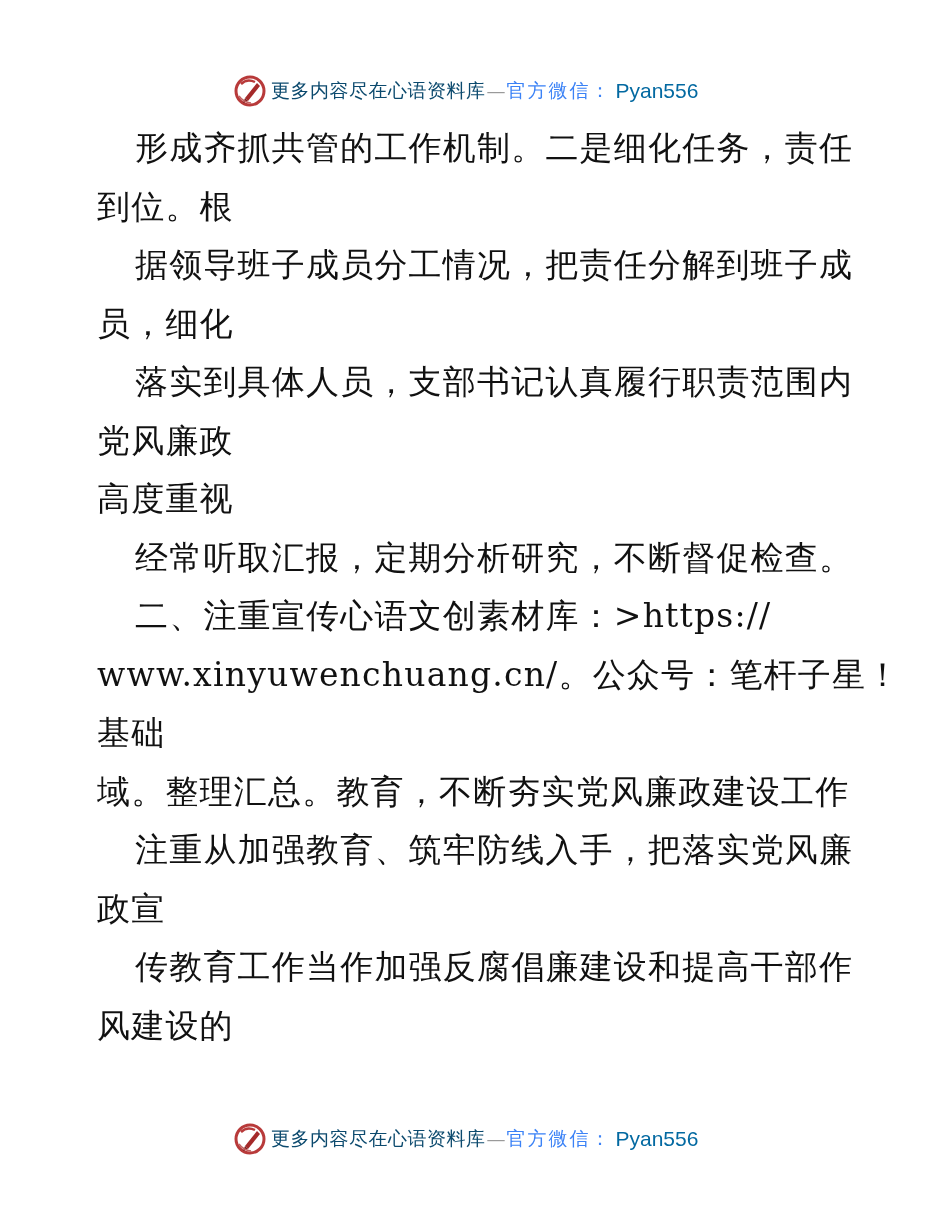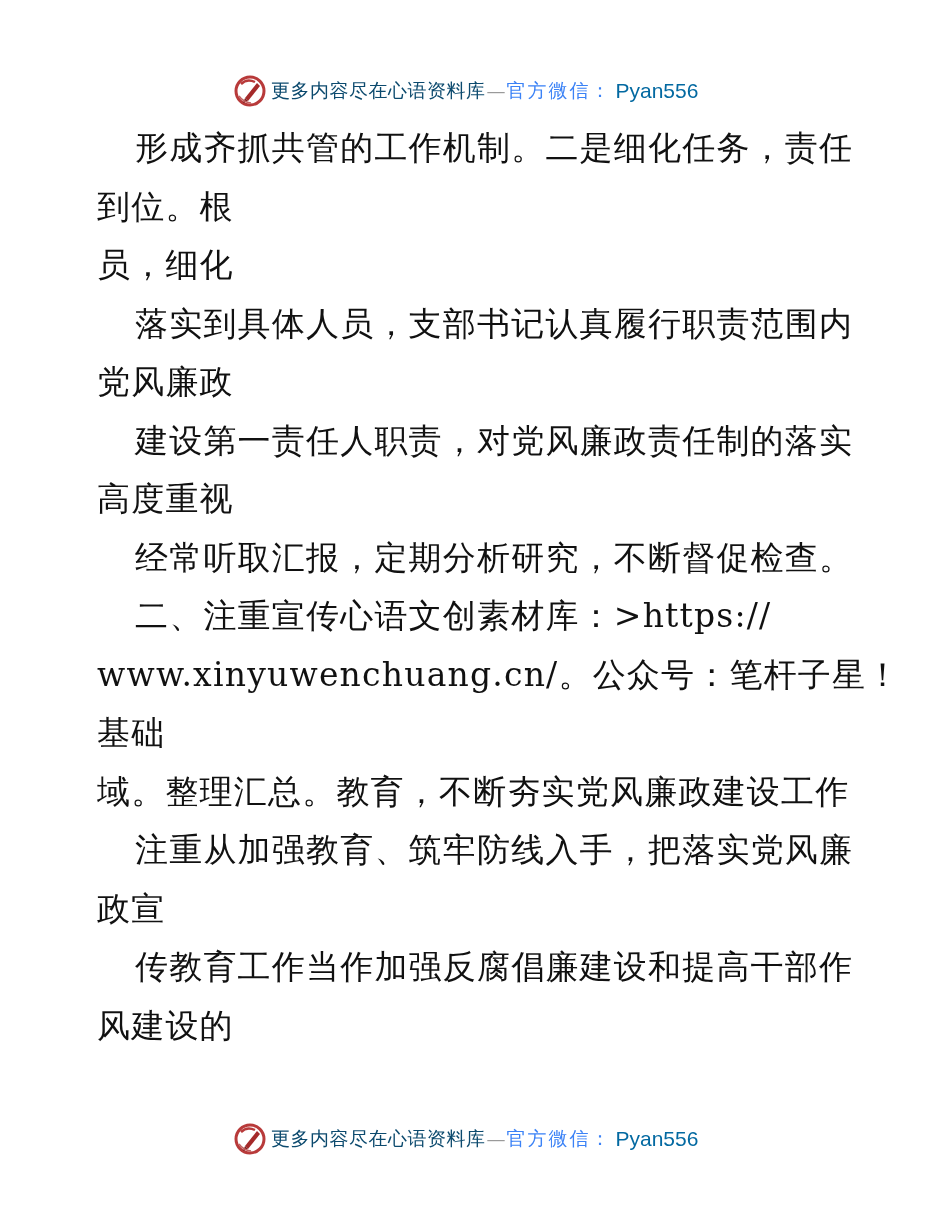--- a/index.html
+++ b/index.html
@@ -85,24 +85,24 @@
   </span>
   <span class="brand">更多内容尽在心语资料库</span>
   <span class="dash">—</span>
   <span class="wx-label">官方微信：</span>
   <span class="wx-id">Pyan556</span>
 </div>
 
 <div class="content">
   <div class="line indent">形成齐抓共管的工作机制。二是细化任务，责任</div>
   <div class="line">到位。根</div>
+  <div class="line indent">据领导班子成员分工情况，把责任分解到班子成</div>
   <div class="line">员，细化</div>
   <div class="line indent">落实到具体人员，支部书记认真履行职责范围内</div>
   <div class="line">党风廉政</div>
-  <div class="line indent">建设第一责任人职责，对党风廉政责任制的落实</div>
   <div class="line">高度重视</div>
   <div class="line indent">经常听取汇报，定期分析研究，不断督促检查。</div>
   <div class="line indent">二、注重宣传心语文创素材库：&gt;https://</div>
   <div class="line">www.xinyuwenchuang.cn/。公众号：笔杆子星！</div>
   <div class="line">基础</div>
   <div class="line">域。整理汇总。教育，不断夯实党风廉政建设工作</div>
   <div class="line indent">注重从加强教育、筑牢防线入手，把落实党风廉</div>
   <div class="line">政宣</div>
   <div class="line indent">传教育工作当作加强反腐倡廉建设和提高干部作</div>
   <div class="line">风建设的</div>

